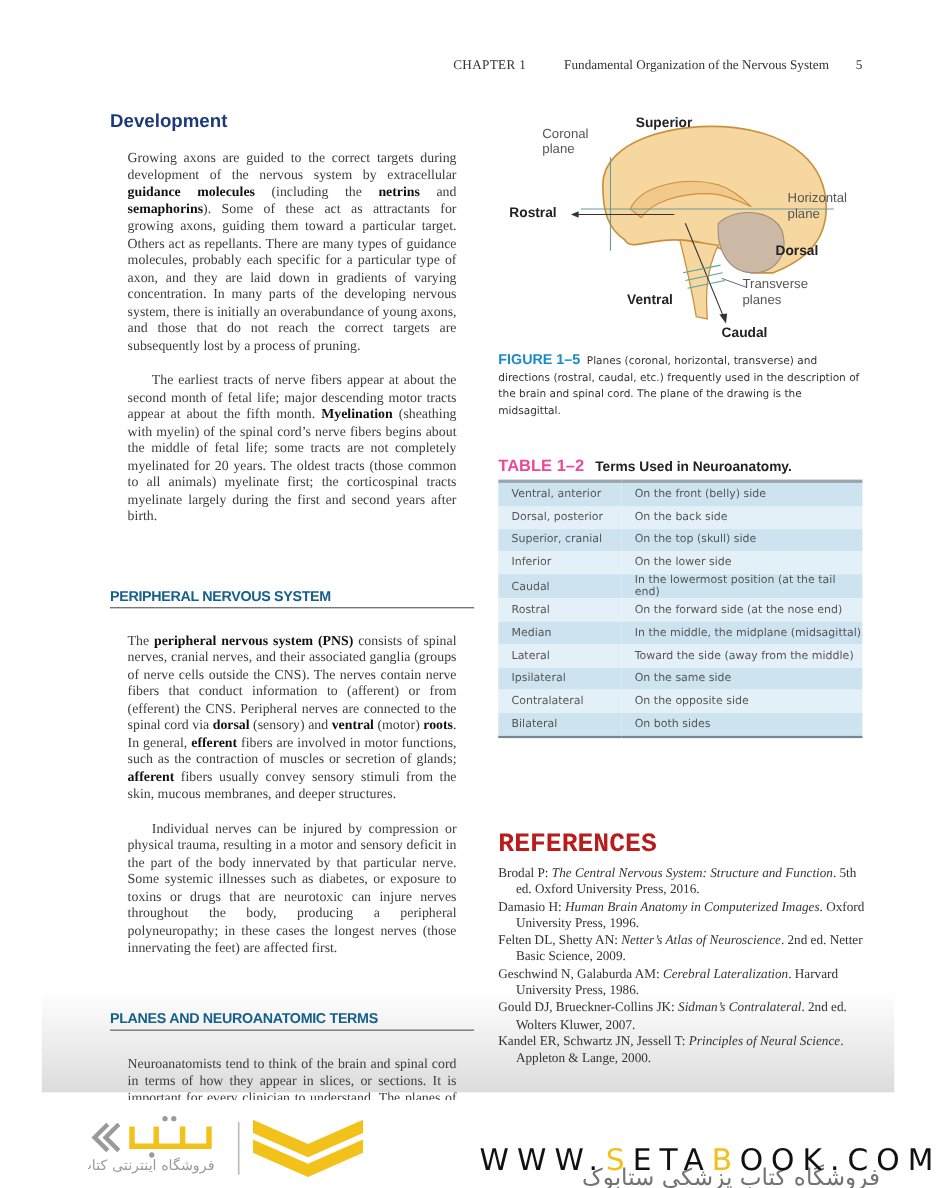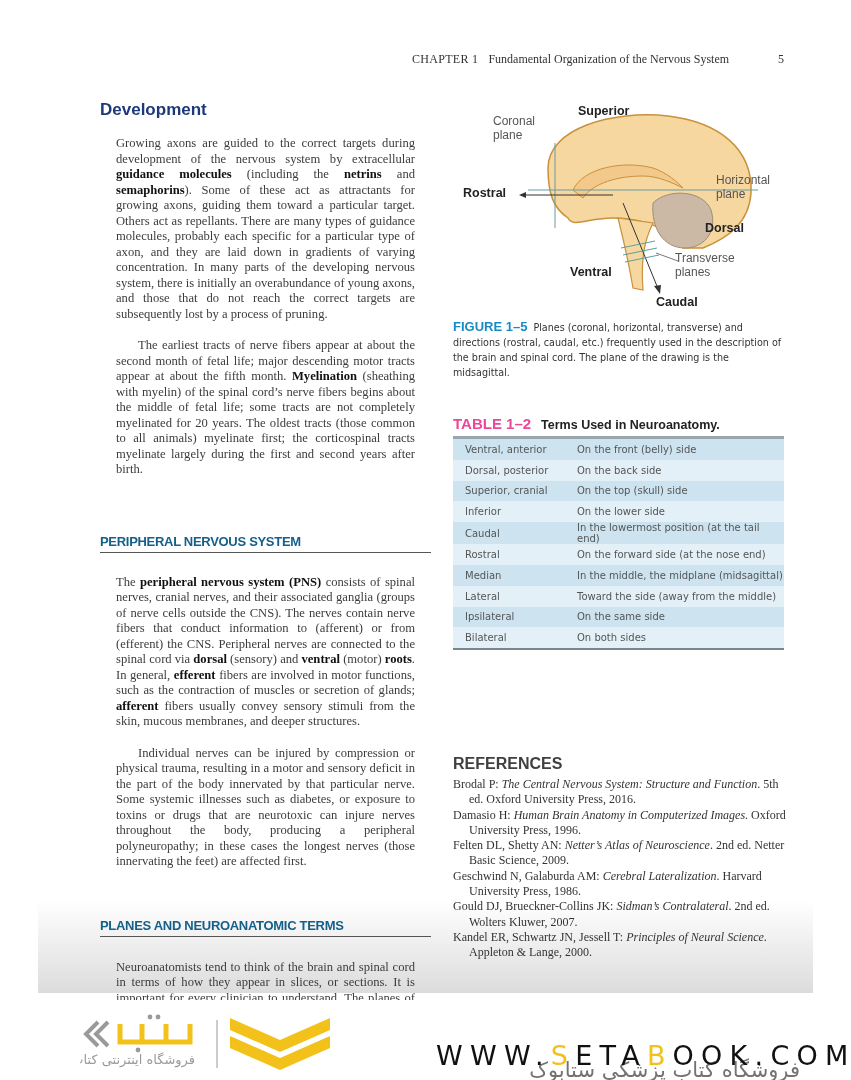--- a/index.html
+++ b/index.html
@@ -1,21 +1,21 @@
 <!DOCTYPE html>
 <html><head>
 <meta charset="utf-8">
 <style>
   html,body{margin:0;padding:0;background:#fff;}
   body{width:851px;height:1080px;position:relative;overflow:hidden;font-family:"Liberation Serif","DejaVu Serif",serif;color:#3a3a3a;}
   .page{position:absolute;left:38px;top:0;width:775px;height:993px;background:#fff;}
   .page-fade{position:absolute;left:38px;top:900px;width:775px;height:93px;background:linear-gradient(#fff0,#dcdcdc);}
   .runhead{position:absolute;top:52px;left:412px;width:372px;font-size:12px;color:#333;display:flex;}
   .runhead .ch{font-variant:small-caps;letter-spacing:.3px;margin-right:10px;}
-  .runhead .ttl{flex:1;}
+  .runhead .ttl{flex:1;text-align:center;}
   .runhead .pg{text-align:right;}
   .col{position:absolute;}
   .left{left:100px;top:100px;width:331px;}
   h2.sub{font-family:"Liberation Sans","DejaVu Sans",sans-serif;font-size:17px;color:#1c3a78;margin:0 0 3px 0;font-weight:bold;}
   h2.sec{font-family:"Liberation Sans","DejaVu Sans",sans-serif;font-size:13px;color:#14608a;margin:0;font-weight:bold;letter-spacing:-.3px;padding-bottom:3px;border-bottom:1.5px solid #555;}
   p{margin:16px;font-size:12.6px;line-height:15.5px;text-align:justify;color:#3c3c3c;}
   p.ind{text-indent:22px;}
   p b{color:#111;}
   .fig{position:absolute;left:453px;top:98px;width:340px;height:215px;}
   .fig svg text{font-family:"Liberation Sans","DejaVu Sans",sans-serif;}
@@ -23,21 +23,21 @@
   .caption .lab{font-family:"Liberation Sans",sans-serif;font-weight:bold;color:#1a8ac4;font-size:13px;margin-right:6px;}
   .tbl-title{position:absolute;left:453px;top:415px;width:335px;font-family:"Liberation Sans",sans-serif;}
   .tbl-title .num{font-weight:bold;color:#ec4899;font-size:15px;margin-right:10px;}
   .tbl-title .name{font-weight:bold;color:#222;font-size:12.5px;}
   table{position:absolute;left:453px;top:436px;width:331px;border-collapse:collapse;border-top:3px solid #9aa6ad;border-bottom:2px solid #7a868d;font-family:"DejaVu Sans",sans-serif;font-size:10px;color:#555;}
   td{height:20.8px;padding:0 0 0 12px;}
   tr:nth-child(odd) td{background:#cde4f0;}
   tr:nth-child(even) td{background:#e4f0f7;}
   td.t{width:100px;}
   .refs{position:absolute;left:453px;top:755px;width:335px;}
-  .refs h2{font-family:Liberation Sans, sans-serif;font-weight:bold;color:#404040;font-size:16px;margin:0 0 4px 0;}
+  .refs h2{font-family:Liberation Mono, monospace;font-weight:bold;color:#b91c1c;font-size:24px;margin:0 0 4px 0;}
   .ref{font-size:12px;line-height:15.3px;padding-left:16px;text-indent:-16px;color:#333;}
   .ref i{font-style:italic;}
   .footer{position:absolute;left:0;top:1000px;width:851px;height:80px;background:#fff;}
   .logo{position:absolute;left:80px;top:1012px;width:260px;height:62px;}
   .fa{position:absolute;left:520px;top:1058px;width:280px;text-align:right;font-family:"DejaVu Sans",sans-serif;font-size:21px;color:#737373;direction:rtl;}
   .url{position:absolute;left:436px;top:1040px;font-family:"DejaVu Sans","Liberation Sans",sans-serif;font-size:27px;letter-spacing:7.3px;color:#111;}
   .url .y{color:#f2c21b;}
 </style>
 </head>
 <body>
@@ -139,20 +139,24 @@
       </tr>
       <tr>
         <td class="t">Lateral</td>
         <td>Toward the side (away from the middle)</td>
       </tr>
       <tr>
         <td class="t">Ipsilateral</td>
         <td>On the same side</td>
       </tr>
       <tr>
+        <td class="t">Contralateral</td>
+        <td>On the opposite side</td>
+      </tr>
+      <tr>
         <td class="t">Bilateral</td>
         <td>On both sides</td>
       </tr>
     </tbody>
   </table>
 
 <div class="refs">
   <h2>REFERENCES</h2>
   <div id="reflist">
       <div class="ref">Brodal P: <i>The Central Nervous System: Structure and Function</i>. 5th ed. Oxford University Press, 2016.</div>

